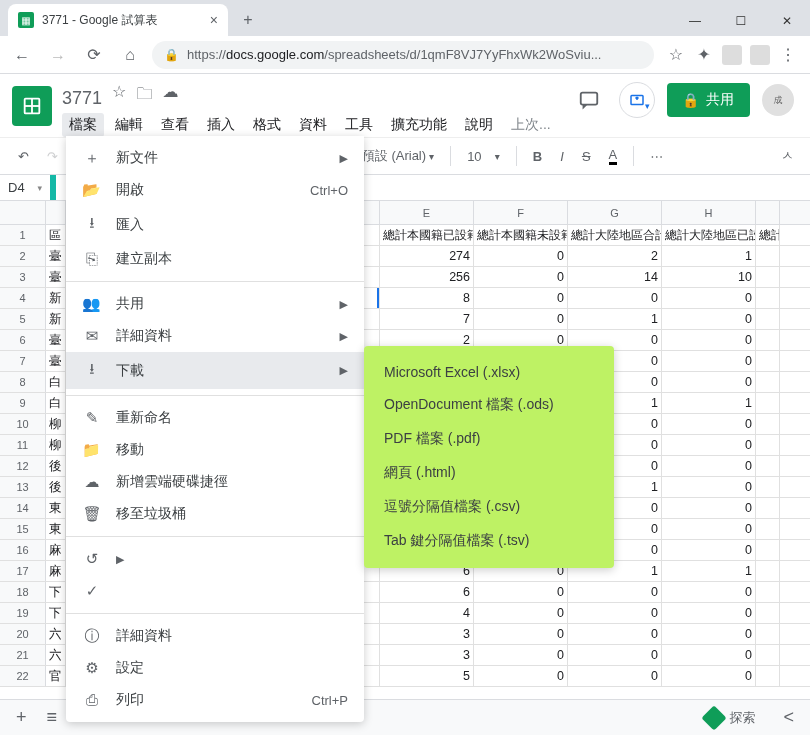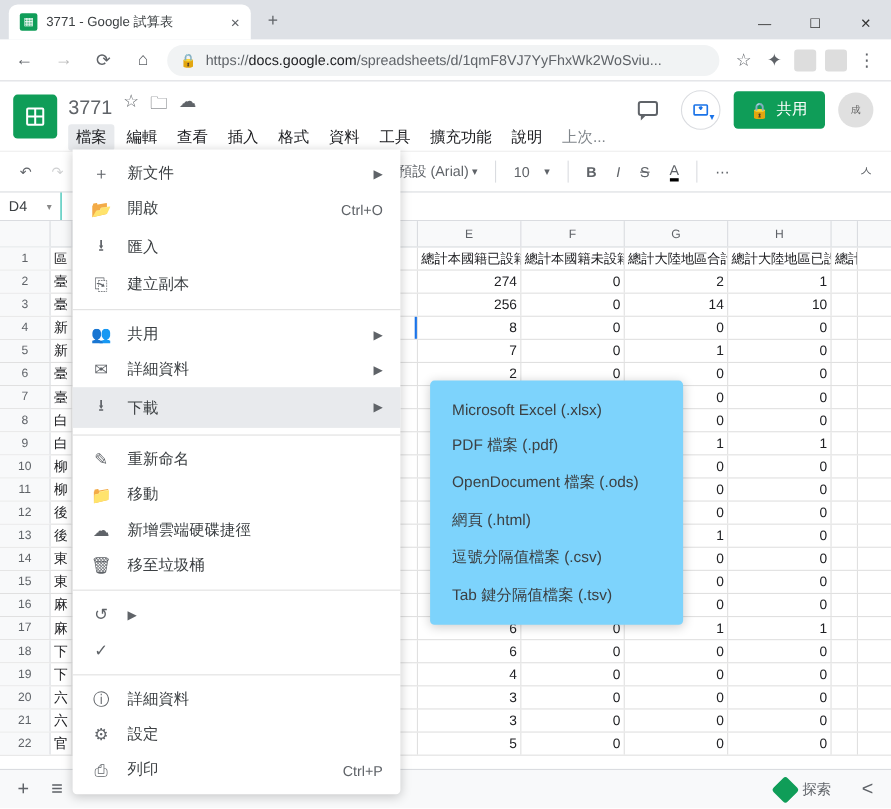--- a/index.html
+++ b/index.html
@@ -46,21 +46,21 @@
 
 
 .toolbar { height:38px; border-top:1px solid #eee; border-bottom:1px solid #dadce0; display:flex; align-items:center; padding:0 12px; gap:6px; color:#5f6368; font-size:13px; }
 .tb-btn { padding:4px 6px; display:flex; align-items:center; gap:3px; }
 .tb-sep { width:1px; height:20px; background:#dadce0; margin:0 4px; }
 .tb-filler{flex:1}
 .tb-collapse { padding:4px; }
 
 
 .fxrow { height:26px; border-bottom:1px solid #dadce0; display:flex; align-items:center; }
-.namebox { width:56px; padding:0 8px; font-size:13px; color:#3c4043; display:flex; align-items:center; gap:6px; border-right:1px solid #14b8a6; height:100%; }
+.namebox { width:56px; padding:0 8px; font-size:13px; color:#3c4043; display:flex; align-items:center; gap:6px; border-right:6px solid #14b8a6; height:100%; }
 .colhdr-row { display:flex; height:24px; background:#f8f9fa; border-bottom:1px solid #dadce0; }
 .corner { width:46px; border-right:1px solid #dadce0; background:#f8f9fa; }
 .colhdr { border-right:1px solid #dadce0; display:flex; align-items:center; justify-content:center; font-size:11px; color:#5f6368; }
 .row { display:flex; height:21px; border-bottom:1px solid #e0e0e0; }
 .rowhdr { width:46px; background:#f8f9fa; border-right:1px solid #dadce0; display:flex; align-items:center; justify-content:center; font-size:11px; color:#5f6368; }
 .cell { border-right:1px solid #e0e0e0; padding:0 3px; font-size:12.5px; color:#202124; display:flex; align-items:center; overflow:hidden; white-space:nowrap; }
 .cell.num { justify-content:flex-end; }
 .row.hdr .cell { font-size:12px; }
 
 .colA{width:20px} .colE{width:94px} .colF{width:94px} .colG{width:94px} .colH{width:94px} .colI{width:24px}
@@ -68,21 +68,21 @@
 
 .dropdown { position:absolute; top:0; left:0; width:298px; background:#fff; box-shadow:0 2px 10px rgba(0,0,0,.2); border-radius:0 0 4px 4px; padding:6px 0; z-index:10; font-size:14px; color:#3c4043; }
 .dd-item { display:flex; align-items:center; padding:6px 16px; gap:14px; cursor:pointer; min-height:32px; }
 .dd-item.sub { background:#e8eaed; }
 .dd-icon { width:20px; display:flex; justify-content:center; color:#5f6368; font-size:15px; }
 .dd-label { flex:1; }
 .dd-short { color:#5f6368; font-size:13px; }
 .dd-arrow { color:#5f6368; font-size:11px; }
 .dd-sep { height:1px; background:#e0e0e0; margin:6px 0; }
 
-.submenu { position:absolute; top:210px; left:298px; width:230px; background:#7dd3fc; box-shadow:0 2px 10px rgba(0,0,0,.2); border-radius:4px; padding:10px 0; z-index:11;margin-left:27px; }
+.submenu { position:absolute; top:210px; left:298px; width:250px; background:#bef264; box-shadow:0 2px 10px rgba(0,0,0,.2); border-radius:4px; padding:10px 0; z-index:11; }
 .sm-item { padding:8px 20px; font-size:14px; color:#3c4043; cursor:pointer; }
 
 
 .sheetbar { position:absolute; bottom:0; left:0; right:0; height:36px; border-top:1px solid #dadce0; background:#f8f9fa; display:flex; align-items:center; padding:0 12px; gap:12px; }
 .sb-btn { color:#5f6368; font-size:18px; padding:4px; }
 .explore { margin-left:auto; display:flex; align-items:center; gap:6px; padding:6px 12px; font-size:13px; color:#5f6368; }
 .explore-ico { width:18px; height:18px; background:#0f9d58; border-radius:3px; transform:rotate(45deg); }
 .file-pos { position:absolute; top:136px; left:66px; z-index:20;}
 </style>
 </head>
@@ -516,22 +516,22 @@
         <span class="dd-label">設定</span>
       </div>
       <div class="dd-item">
         <span class="dd-icon">⎙</span>
         <span class="dd-label">列印</span>
         <span class="dd-short">Ctrl+P</span>
       </div>
     </div>
   <div class="submenu" id="submenu">
       <div class="sm-item">Microsoft Excel (.xlsx)</div>
+      <div class="sm-item">OpenDocument 檔案 (.ods)</div>
       <div class="sm-item">PDF 檔案 (.pdf)</div>
-      <div class="sm-item">OpenDocument 檔案 (.ods)</div>
       <div class="sm-item">網頁 (.html)</div>
       <div class="sm-item">逗號分隔值檔案 (.csv)</div>
       <div class="sm-item">Tab 鍵分隔值檔案 (.tsv)</div>
     </div>
 </div>
 
 <div class="sheetbar">
   <div class="sb-btn">+</div>
   <div class="sb-btn">≡</div>
   <div class="explore">

